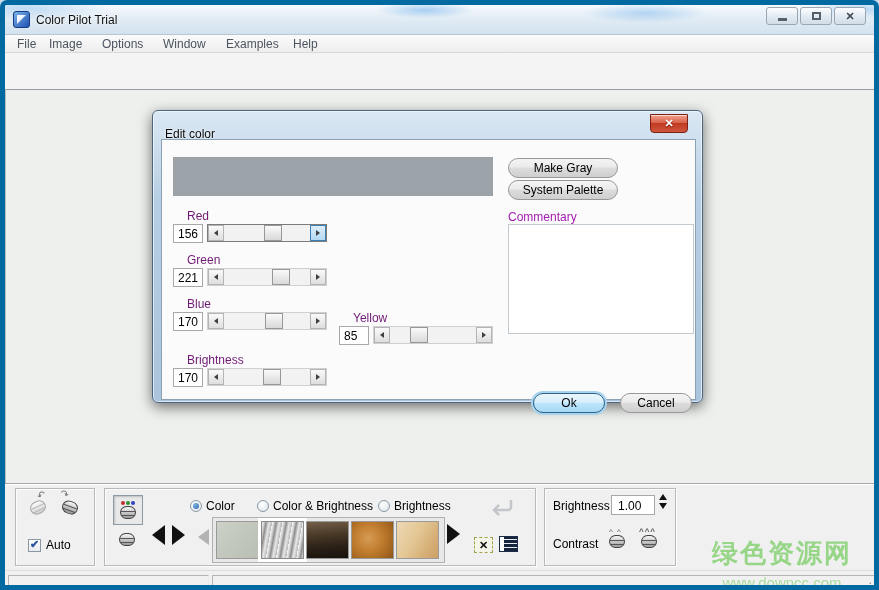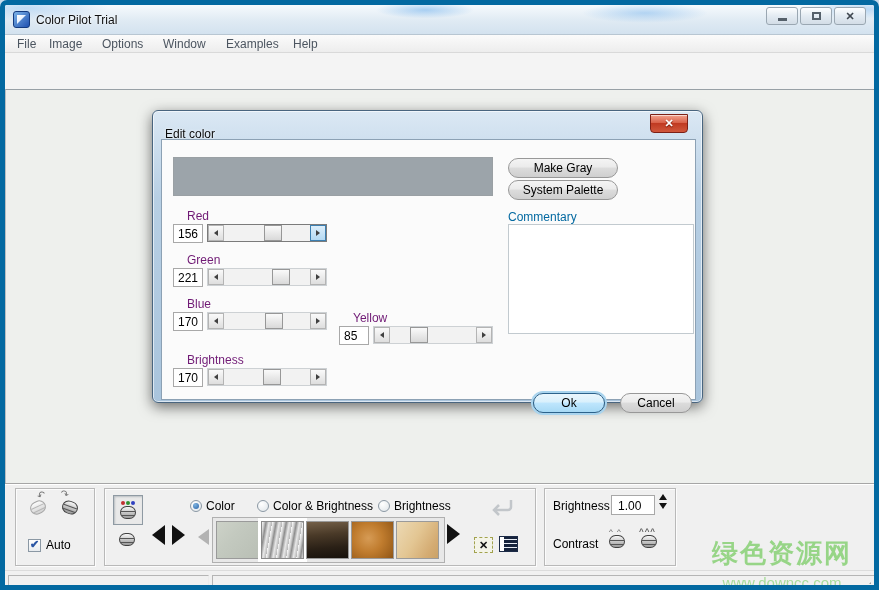--- a/index.html
+++ b/index.html
@@ -76,21 +76,21 @@
     border:1px solid #9aa0a4; }
   .winbutton { position:absolute; height:20px; border:1px solid #989898; border-radius:10px;
     background:linear-gradient(#f4f4f4,#ebebeb 45%,#dcdcdc 50%,#cfcfcf);
     font-size:12px; color:#000; display:flex; align-items:center; justify-content:center; }
   .btn-makegray { left:346px; top:18px; width:110px; }
   .btn-syspal  { left:346px; top:40px; width:110px; }
   .btn-ok { left:371px; top:253px; width:72px; border:1px solid #2c628b;
     background:linear-gradient(#eaf6fd,#d9f0fc 45%,#bee6fd 50%,#a7d9f5);
     box-shadow:0 0 0 2px #a9d4ee; }
   .btn-cancel { left:458px; top:253px; width:72px; }
-  .commentary-label { position:absolute; left:346px; top:70px; color:#0369a1; }
+  .commentary-label { position:absolute; left:346px; top:70px; color:#a21caf; }
   .commentary-box { position:absolute; left:346px; top:84px; width:186px; height:110px;
     border:1px solid #c2cacf; background:#fff; resize:none; outline:none;
     font-family:"Liberation Sans",sans-serif; font-size:12px; }
 
   
   .slider { position:absolute; width:164px; height:36px; }
   .sl-0 { left:11px;  top:69px; }
   .sl-1 { left:177px; top:69px; }
   .sl-2 { left:11px;  top:113px; }
   .sl-3 { left:177px; top:113px; }

